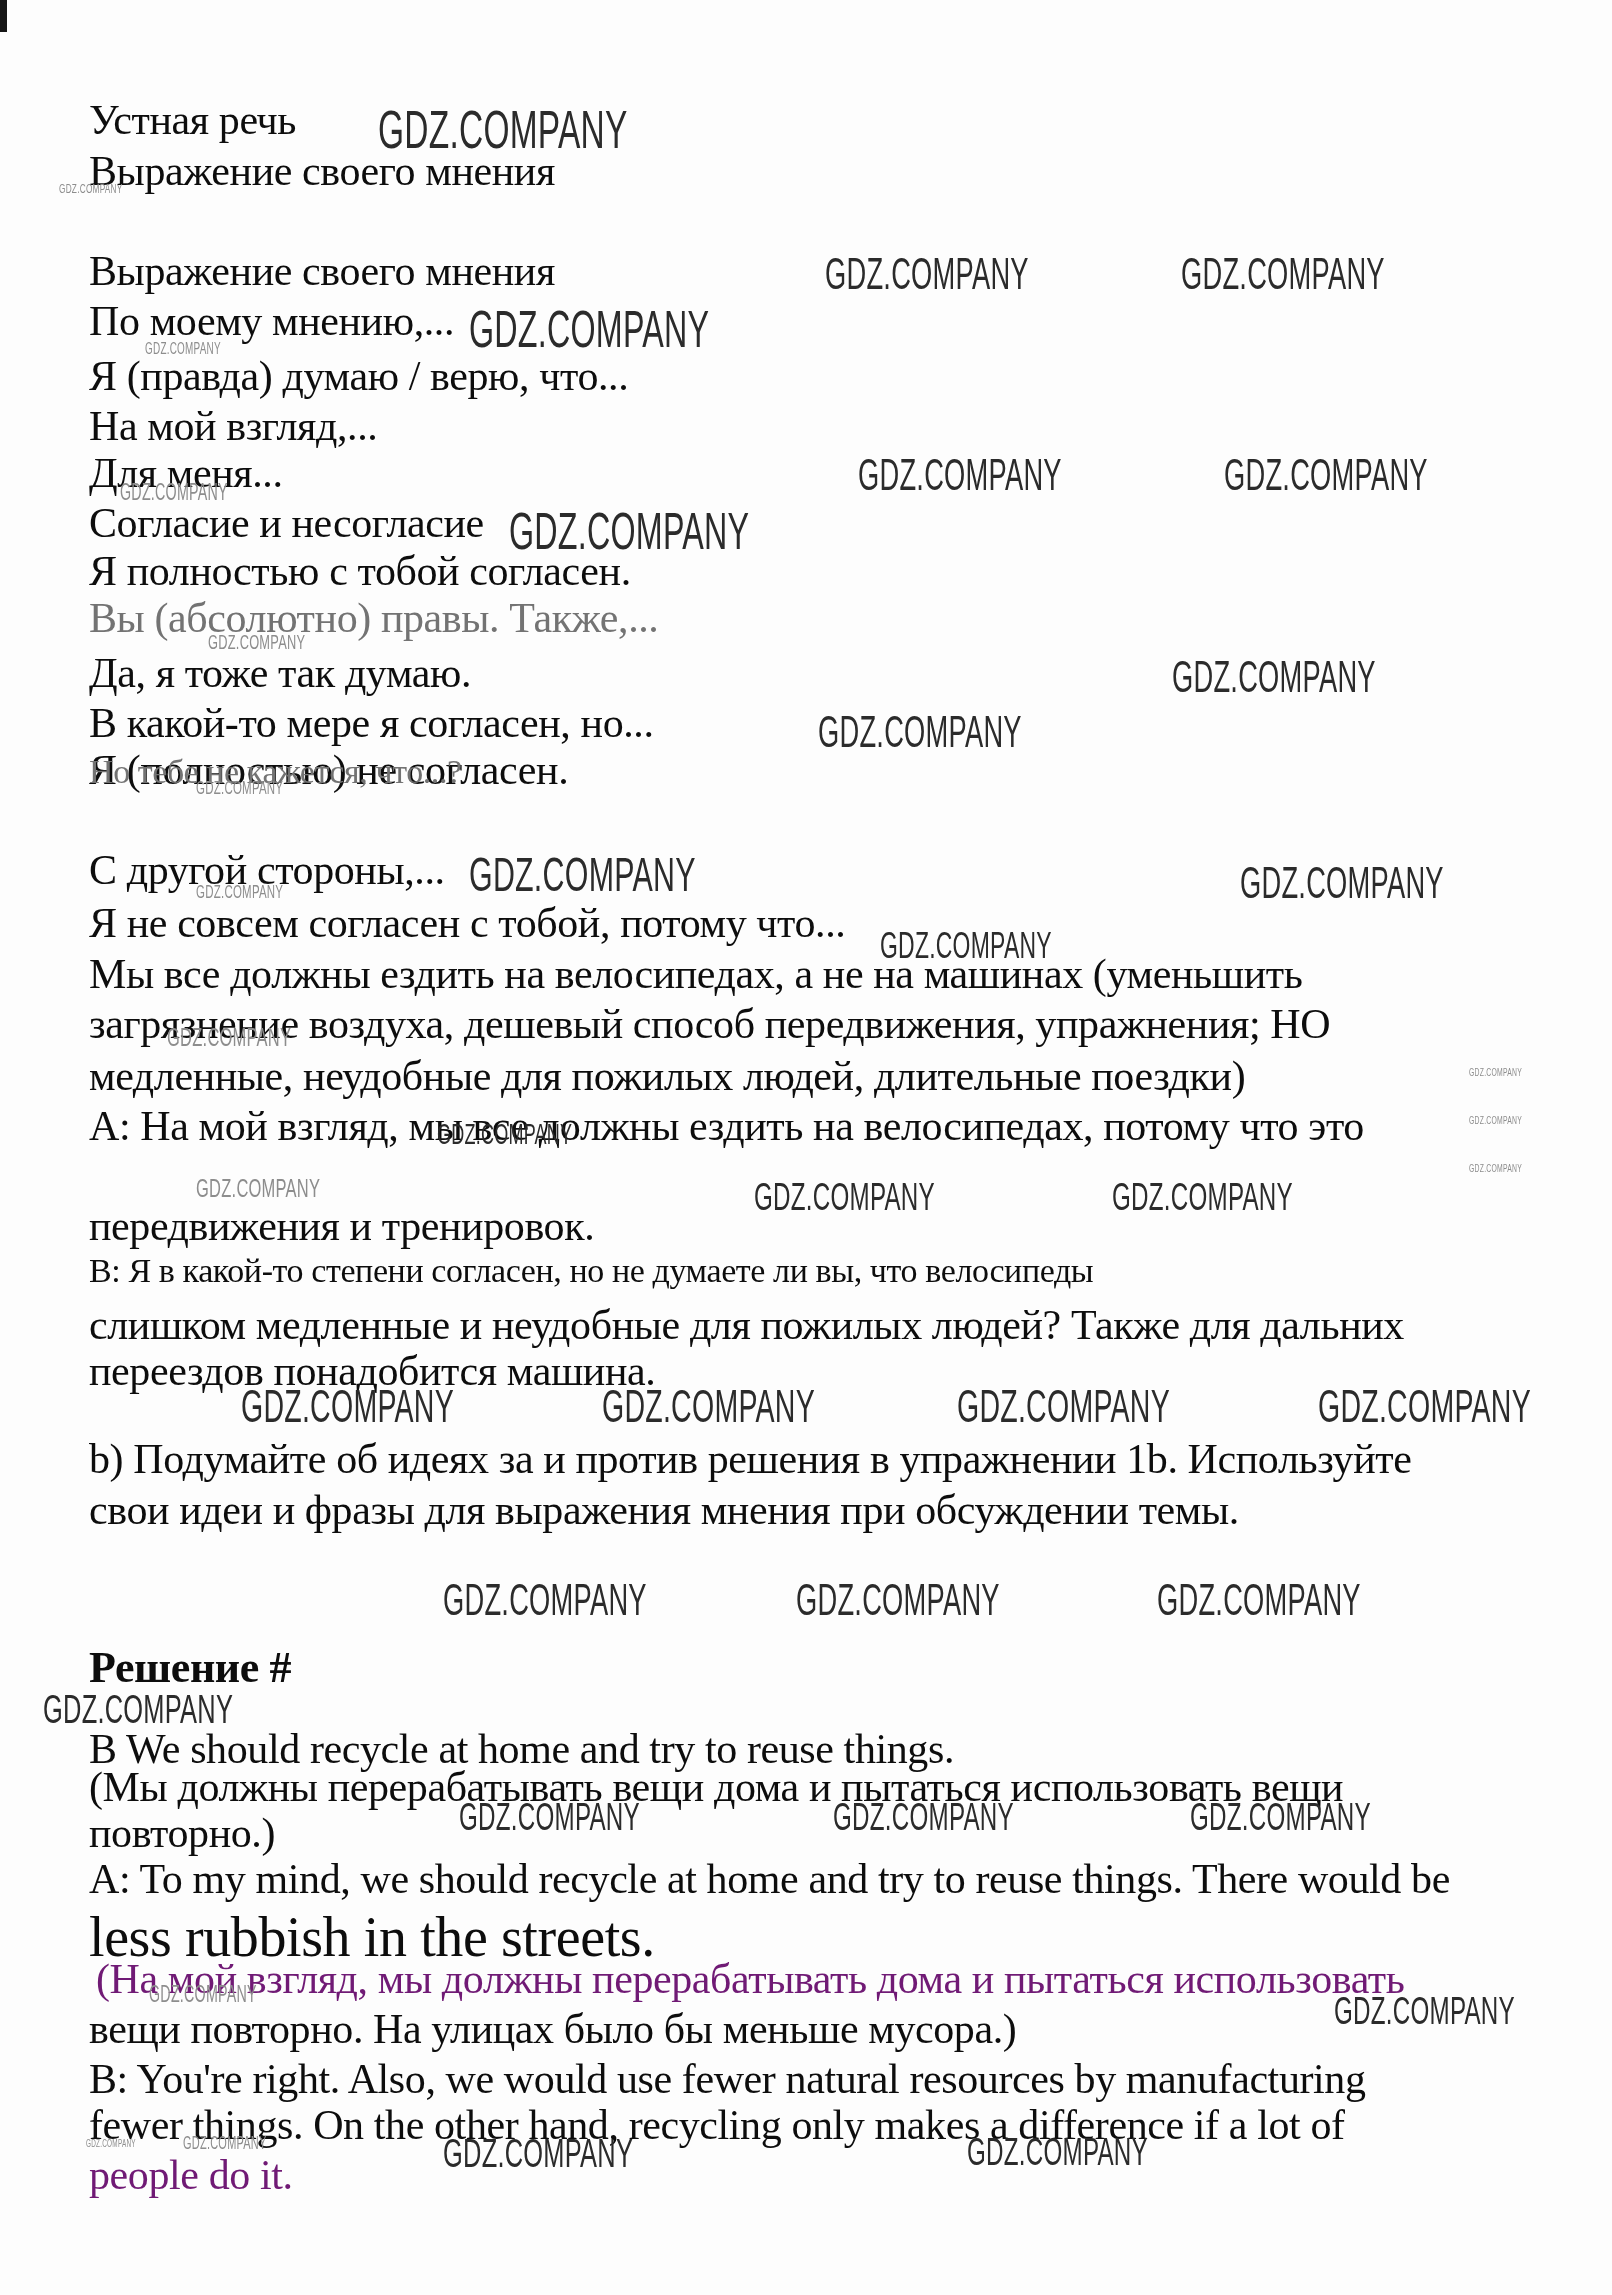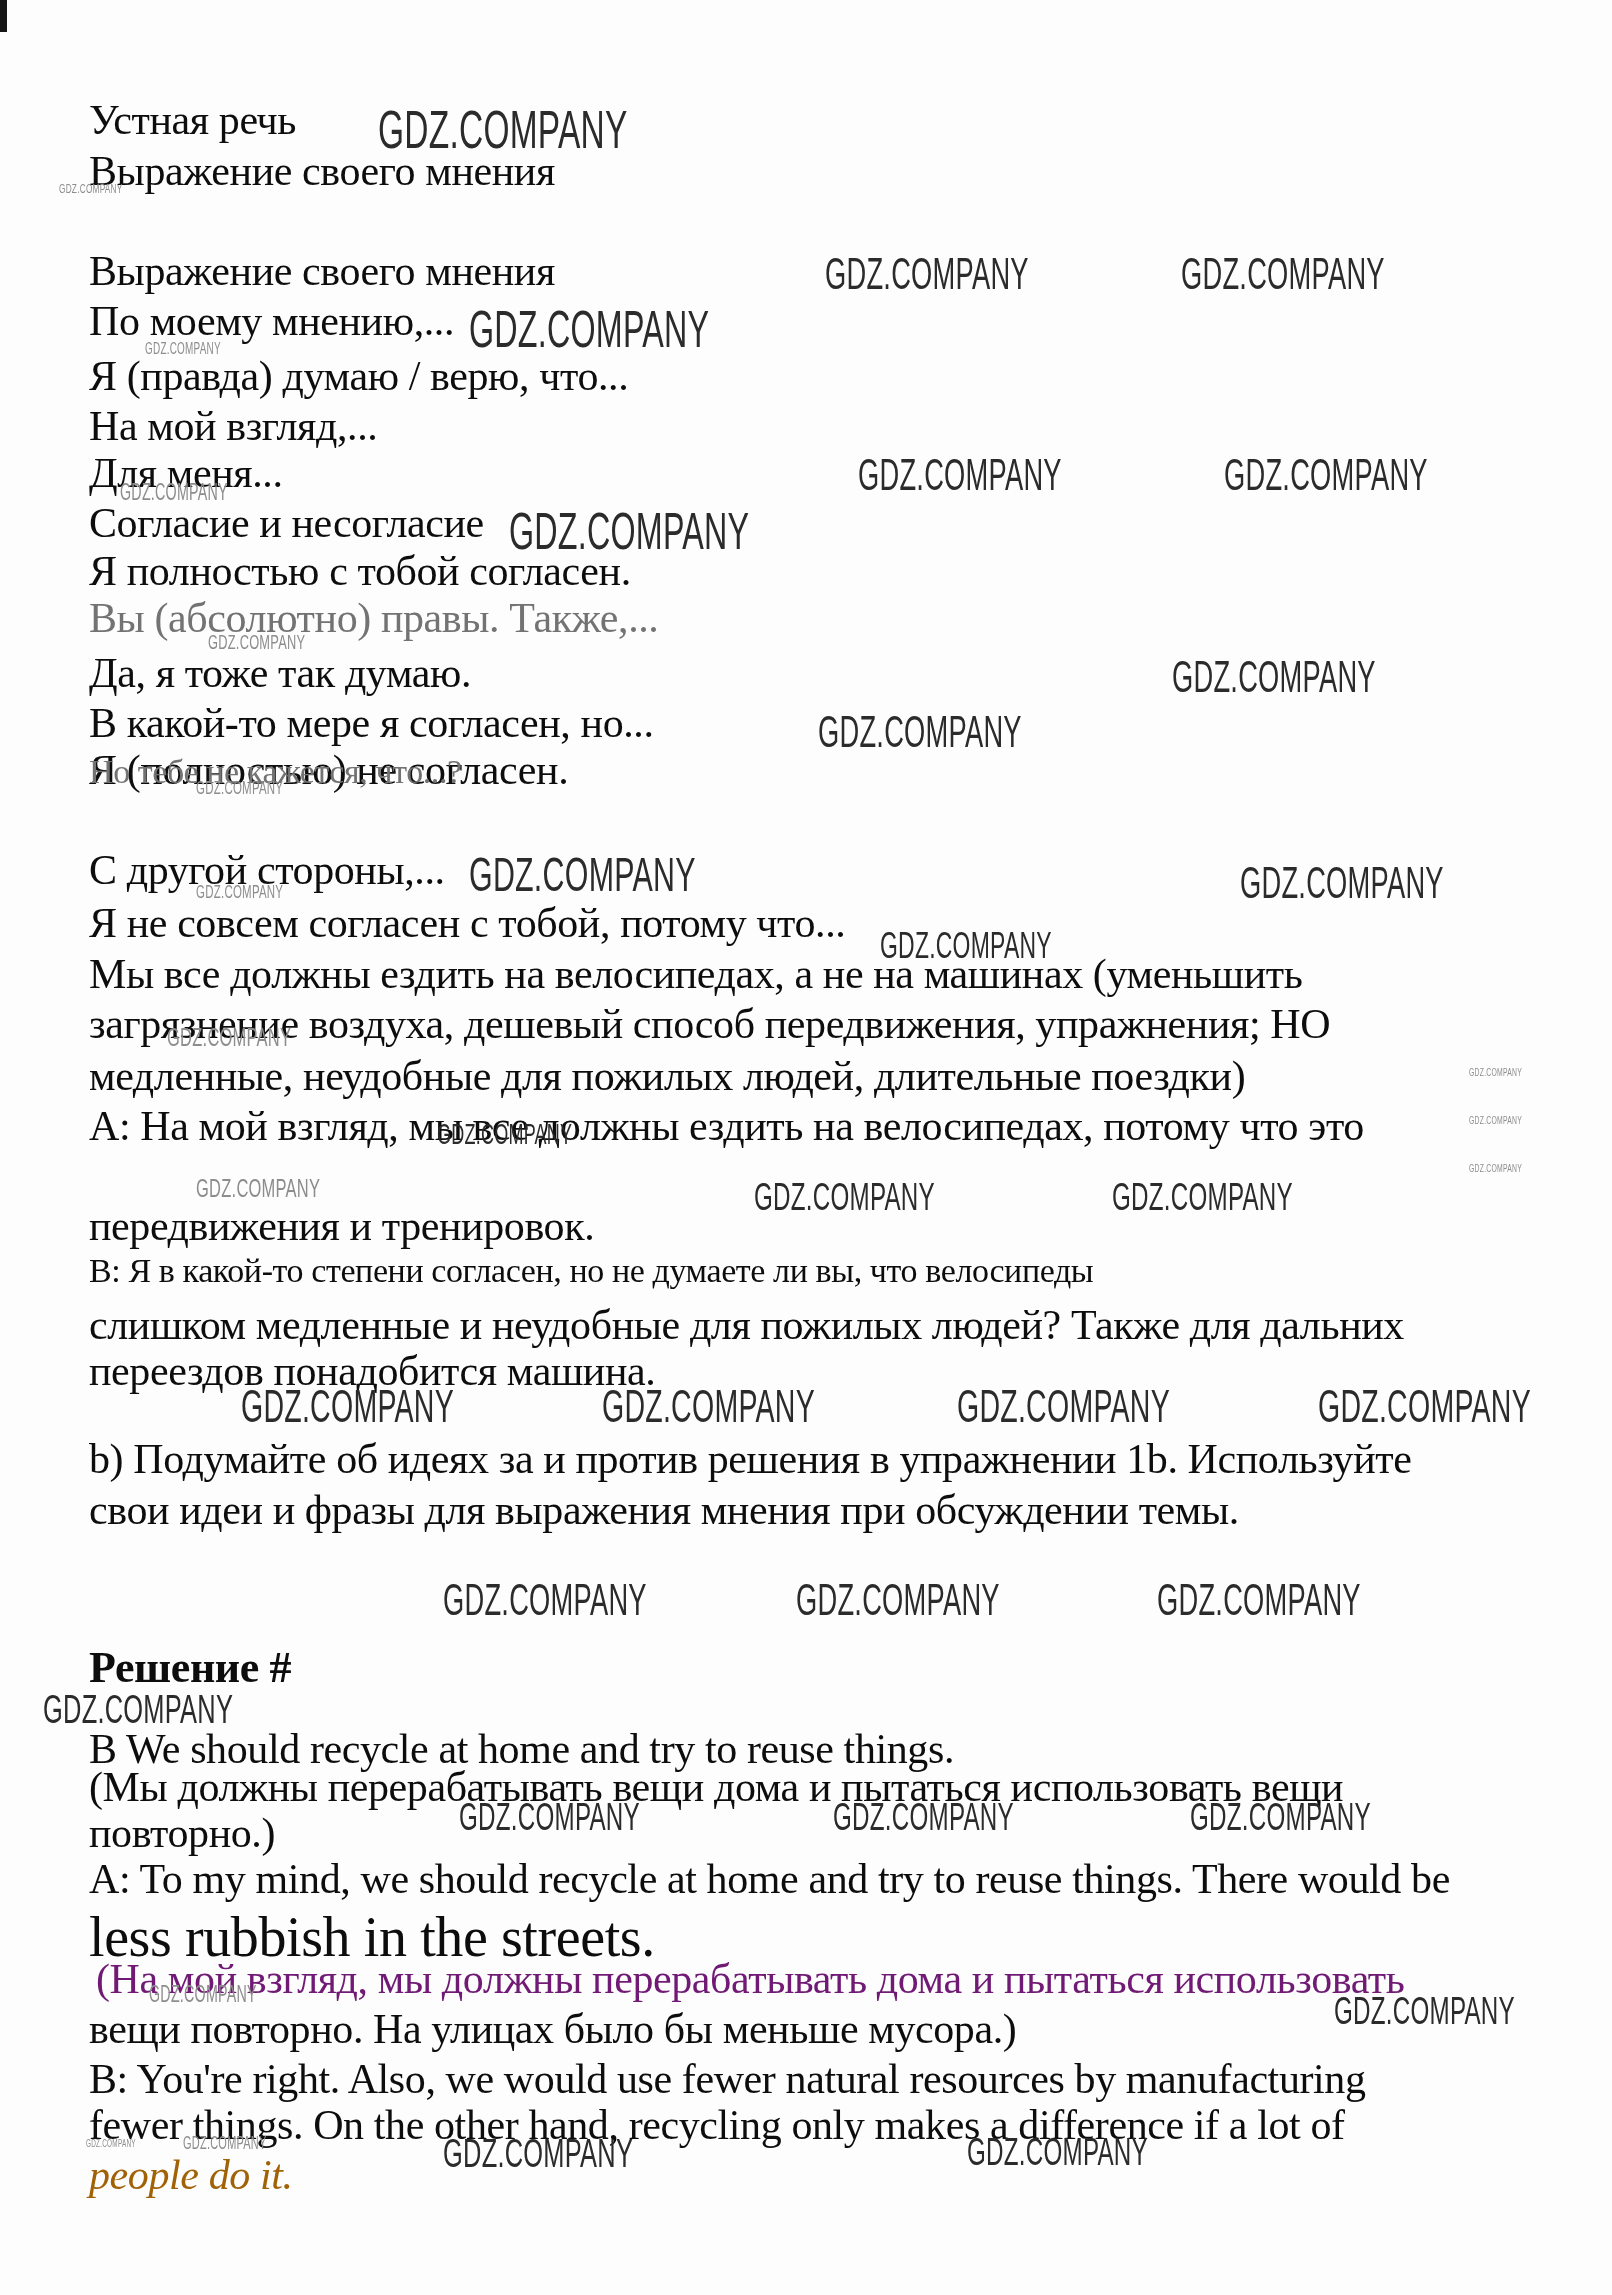--- a/index.html
+++ b/index.html
@@ -67,21 +67,21 @@
     <div class="tl bold" style="left: 89px; top: 1643px; font-size: 44px; color: rgb(13, 13, 13);">Решение #</div>
     <div class="tl" style="left: 89px; top: 1726px; font-size: 42px; color: rgb(13, 13, 13);">B We should recycle at home and try to reuse things.</div>
     <div class="tl" style="left: 89px; top: 1764px; font-size: 42px; color: rgb(13, 13, 13);">(Мы должны перерабатывать вещи дома и пытаться использовать вещи</div>
     <div class="tl" style="left: 89px; top: 1810px; font-size: 42px; color: rgb(13, 13, 13);">повторно.)</div>
     <div class="tl" style="left: 89px; top: 1856px; font-size: 42px; color: rgb(13, 13, 13);">A: To my mind, we should recycle at home and try to reuse things. There would be</div>
     <div class="tl" style="left: 89px; top: 1906px; font-size: 56px; color: rgb(13, 13, 13);">less rubbish in the streets.</div>
     <div class="tl" style="left: 96px; top: 1956px; font-size: 42px; color: #701a75; font-family: Liberation Serif, serif;">(На мой взгляд, мы должны перерабатывать дома и пытаться использовать</div>
     <div class="tl" style="left: 89px; top: 2006px; font-size: 42px; color: rgb(13, 13, 13);">вещи повторно. На улицах было бы меньше мусора.)</div>
     <div class="tl" style="left: 89px; top: 2056px; font-size: 42px; color: rgb(13, 13, 13);">B: You're right. Also, we would use fewer natural resources by manufacturing</div>
     <div class="tl" style="left: 89px; top: 2102px; font-size: 42px; color: rgb(13, 13, 13);">fewer things. On the other hand, recycling only makes a difference if a lot of</div>
-    <div class="tl" style="left: 89px; top: 2152px; font-size: 42px; color: #a16207; font-style: italic;">people do it.</div>
+    <div class="tl" style="left: 89px; top: 2152px; font-size: 42px; color: #701a75;">people do it.</div>
     <div class="wm wm-dark" style="left: 378px; top: 102px; font-size: 54px; color: rgb(43, 43, 43);">GDZ.COMPANY</div>
     <div class="wm wm-gray" style="left: 59px; top: 182px; font-size: 13.3px; color: rgb(141, 141, 141);">GDZ.COMPANY</div>
     <div class="wm wm-dark" style="left: 825px; top: 252px; font-size: 44px; color: rgb(43, 43, 43);">GDZ.COMPANY</div>
     <div class="wm wm-dark" style="left: 1181px; top: 252px; font-size: 44px; color: rgb(43, 43, 43);">GDZ.COMPANY</div>
     <div class="wm wm-dark" style="left: 469px; top: 303px; font-size: 52px; color: rgb(43, 43, 43);">GDZ.COMPANY</div>
     <div class="wm wm-gray" style="left: 145px; top: 341px; font-size: 16px; color: rgb(141, 141, 141);">GDZ.COMPANY</div>
     <div class="wm wm-dark" style="left: 858px; top: 453px; font-size: 44px; color: rgb(43, 43, 43);">GDZ.COMPANY</div>
     <div class="wm wm-dark" style="left: 1224px; top: 453px; font-size: 44px; color: rgb(43, 43, 43);">GDZ.COMPANY</div>
     <div class="wm wm-gray" style="left: 120px; top: 481px; font-size: 23px; color: rgb(141, 141, 141);">GDZ.COMPANY</div>
     <div class="wm wm-dark" style="left: 509px; top: 505px; font-size: 52px; color: rgb(43, 43, 43);">GDZ.COMPANY</div>

